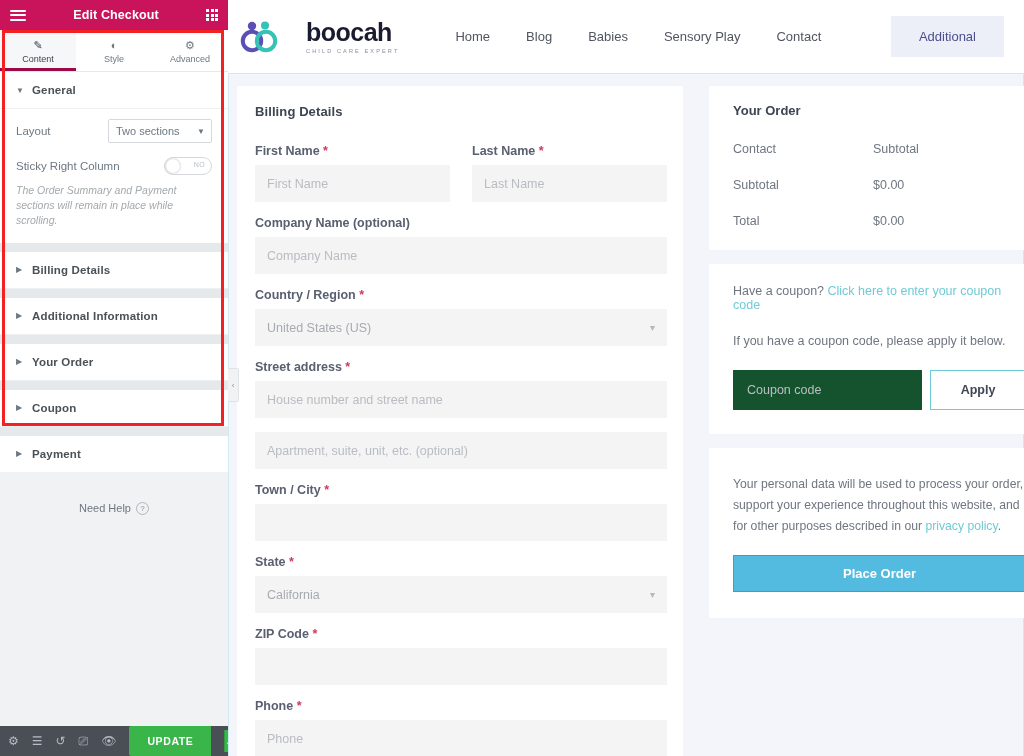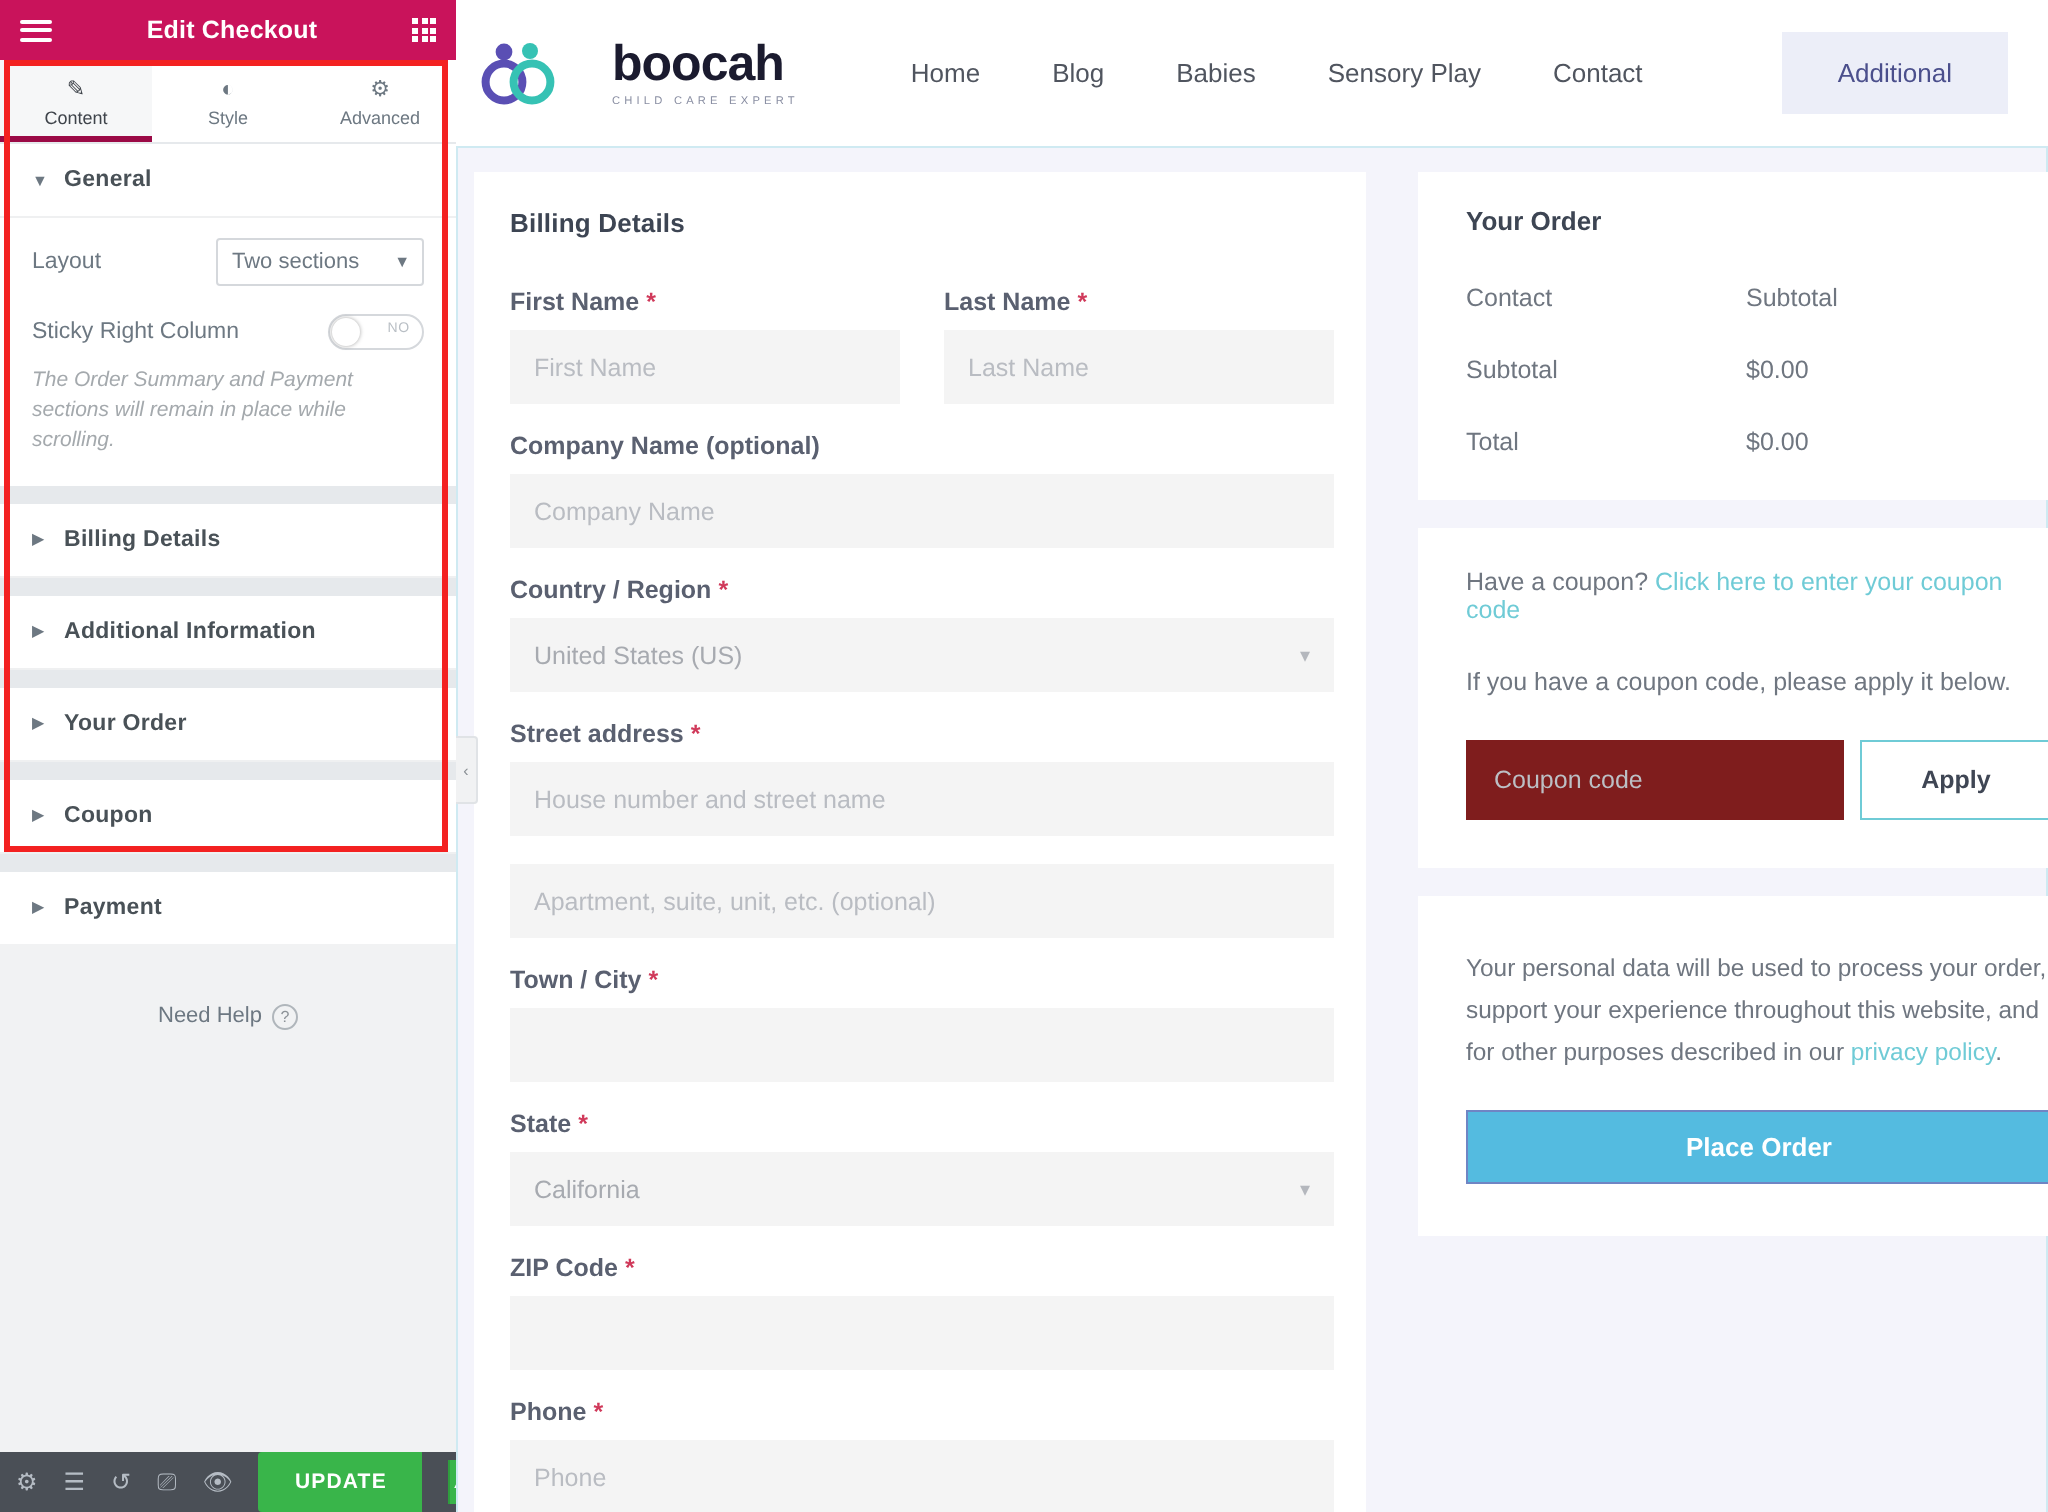--- a/index.html
+++ b/index.html
@@ -166,21 +166,21 @@
   .ord-title { font-size: 13px; font-weight: bold; color: #3d4553; margin-bottom: 24px; }
   .ord-row { display: flex; margin-bottom: 22px; font-size: 12.5px; color: #6f7680; }
   .ord-row .c1 { flex: 0 0 140px; }
   .ord-row:last-child { margin-bottom: 0; }
 
   .coupon-line { font-size: 12.5px; color: #6f7680; margin-bottom: 22px; }
   .coupon-line a { color: #6fcbd6; text-decoration: none; cursor: pointer; }
   .coupon-hint { font-size: 12.5px; color: #6f7680; margin-bottom: 22px; }
   .coupon-row { display: flex; gap: 8px; }
   .coupon-input {
-    flex: 1; background: #7f1d1d; border: none; height: 40px; padding: 0 14px;
+    flex: 1; background: #14532d; border: none; height: 40px; padding: 0 14px;
     font-size: 12.5px; color: #b4b7bd; font-family: "Liberation Sans", sans-serif;
   }
   .coupon-input::placeholder { color: #bcbfc4; }
   .apply-btn {
     width: 96px; height: 40px; background: #fff; border: 1px solid #6fcbd6;
     font-size: 12.5px; font-weight: bold; color: #3f4654; cursor: pointer;
     font-family: "Liberation Sans", sans-serif;
   }
 
   .privacy {

